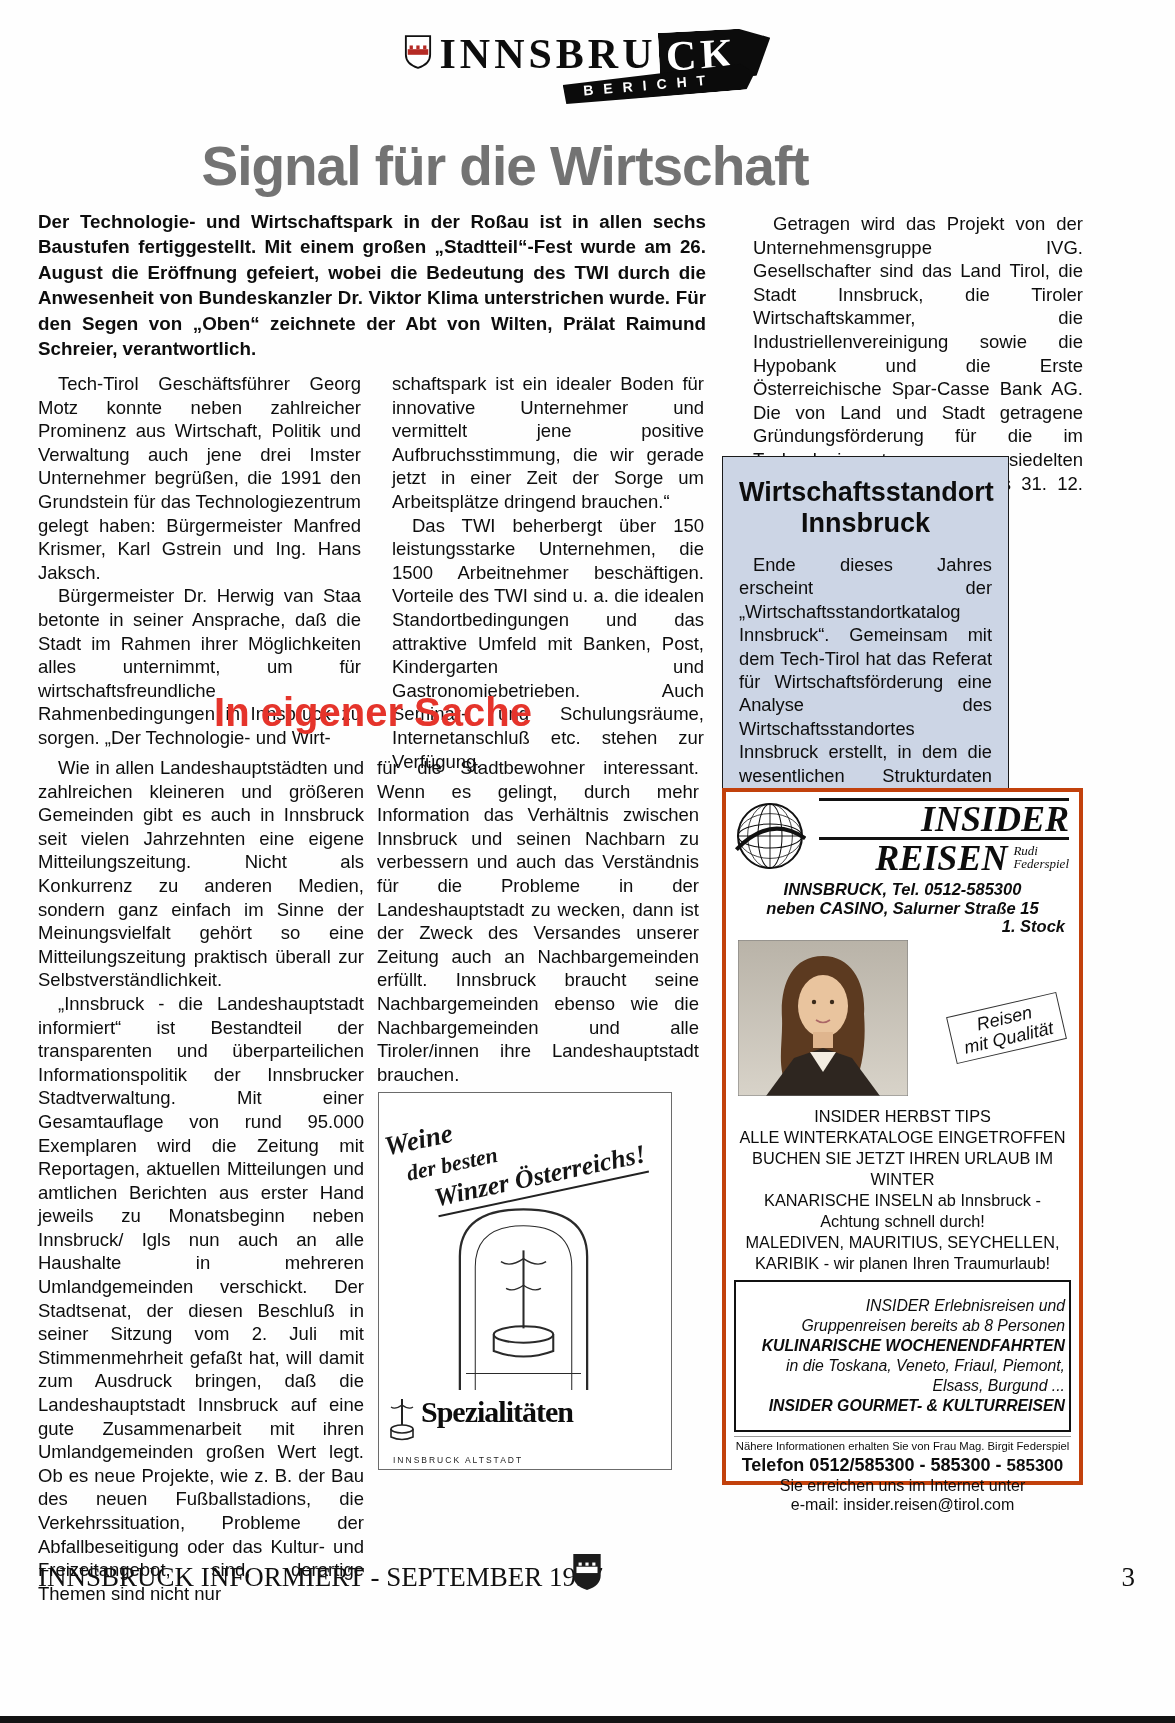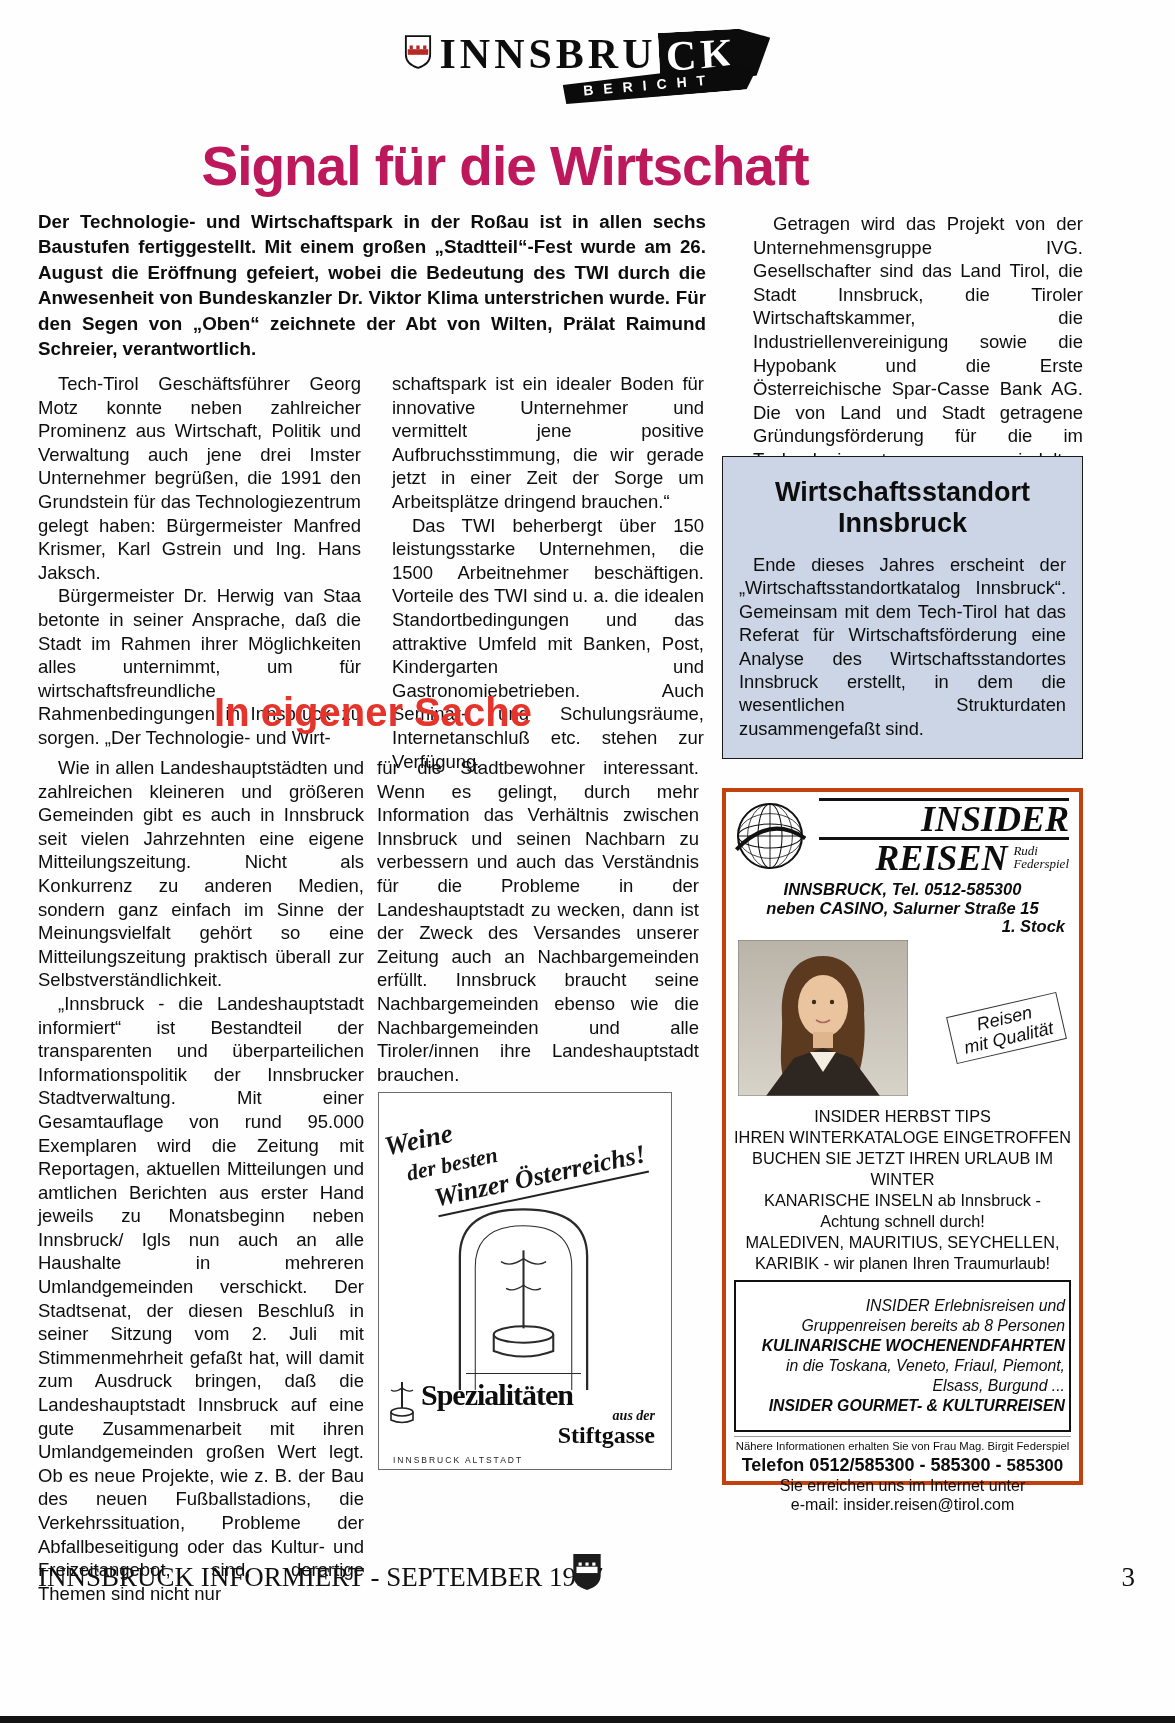--- a/index.html
+++ b/index.html
@@ -11,39 +11,39 @@
   .logo-row{display:flex;align-items:center;gap:7px;}
   .logo-text{font-family:"Liberation Serif",serif;font-weight:bold;font-size:42px;letter-spacing:4px;line-height:1;}
   .logo-end{display:inline-block;background:#0c0c0c;color:#fff;padding:3px 34px 3px 7px;margin-left:2px;
             clip-path:polygon(0 0,72% 0,100% 22%,86% 100%,0 100%);transform:rotate(-3deg);}
   .ribbon{margin-top:-7px;transform:translateX(72px) rotate(-5deg);background:#0b0b0b;color:#fff;
           font-size:14px;letter-spacing:10px;font-weight:bold;padding:5px 40px 5px 20px;
           clip-path:polygon(0 22%,93% 0,100% 40%,95% 100%,1% 96%);}
 
   
   .headline1{position:absolute;top:134px;left:70px;width:870px;text-align:center;
-             font-size:55px;font-weight:bold;color:#be185d;letter-spacing:-1px;}
+             font-size:55px;font-weight:bold;color:#737373;letter-spacing:-1px;}
   .headline2{position:absolute;top:690px;left:48px;width:650px;text-align:center;
              font-size:40px;font-weight:bold;color:#e5342b;}
 
   
   .lead{position:absolute;top:209px;left:38px;width:668px;font-size:18.8px;font-weight:bold;
         line-height:25.4px;text-align:justify;}
   .body-text{font-size:18.5px;line-height:23.6px;text-align:justify;position:absolute;hyphens:auto;}
   .body-text p{margin:0;}
   .body-text p.indent{text-indent:20px;}
   .a1c1{top:372px;left:38px;width:323px;}
   .a1c2{top:372px;left:392px;width:312px;}
   .a1c3{top:212px;left:753px;width:330px;}
   .a2c1{top:756px;left:38px;width:326px;}
   .a2c2{top:756px;left:377px;width:322px;}
   .byline{margin-top:4px;font-style:italic;text-align:center;}
 
   
-  .infobox{position:absolute;top:456px;left:722px;width:361px;box-sizing:border-box;
+  .infobox{position:absolute;top:456px;left:722px;width:287px;box-sizing:border-box;
            background:#ccd5e5;border:1px solid #1a1a1a;padding:20px 16px 18px;}
   .ib-title{text-align:center;font-weight:bold;font-size:27px;line-height:31px;}
   .ib-body{margin-top:14px;font-size:18.3px;line-height:23.4px;text-align:justify;text-indent:14px;}
 
   
   .wine-ad{position:absolute;top:1092px;left:378px;width:294px;height:378px;
            border:1px solid #6b6b6b;box-sizing:border-box;background:#fff;}
   .wine-script{position:absolute;top:12px;left:8px;transform:rotate(-12deg);
                font-family:"Liberation Serif",serif;font-style:italic;font-weight:bold;color:#151515;}
   .ws1{font-size:27px;margin-left:2px;}
@@ -171,24 +171,20 @@
       <span>
         <svg width="30" height="46" viewBox="0 0 30 46">
           <line x1="15" y1="2" x2="15" y2="28" stroke="#222" stroke-width="2"></line>
           <path d="M15 8 q-7 5 -11 2 M15 8 q7 5 11 2" fill="none" stroke="#222" stroke-width="1.2"></path>
           <ellipse cx="15" cy="32" rx="11" ry="4" fill="none" stroke="#222" stroke-width="1.6"></ellipse>
           <path d="M4 32 L4 40 Q15 45 26 40 L26 32" fill="none" stroke="#222" stroke-width="1.6"></path>
         </svg>
       </span>
       <span class="brand-texts">
         <div class="spez">Spezialitäten</div>
-        <div class="brand-right">
-          <div class="ausder">aus der</div>
-          <div class="stift">Stiftgasse</div>
-        </div>
       </span>
     </div>
     <div class="wine-foot">INNSBRUCK ALTSTADT</div>
   </div>
 
   <div class="insider">
     <div class="ia-top">
       <span class="ia-globe">
         <svg width="72" height="72" viewBox="0 0 90 90">
           <circle cx="45" cy="45" r="40" fill="none" stroke="#111" stroke-width="2.5"></circle>
@@ -238,21 +234,21 @@
           <rect x="0" y="0" width="170" height="156" fill="none" stroke="#777" stroke-width="1"></rect>
         </svg>
       </span>
       <div class="ia-badge">
         <div>Reisen</div>
         <div>mit Qualität</div>
       </div>
     </div>
     <div class="ia-tips">
       <div>INSIDER HERBST TIPS</div>
-      <div>IHREN WINTERKATALOGE EINGETROFFEN</div>
+      <div>ALLE WINTERKATALOGE EINGETROFFEN</div>
       <div>BUCHEN SIE JETZT IHREN URLAUB IM</div>
       <div>WINTER</div>
       <div>KANARISCHE INSELN ab Innsbruck -</div>
       <div>Achtung schnell durch!</div>
       <div>MALEDIVEN, MAURITIUS, SEYCHELLEN,</div>
       <div>KARIBIK - wir planen Ihren Traumurlaub!</div>
     </div>
     <div class="ia-box">
       <div>INSIDER Erlebnisreisen und</div>
       <div>Gruppenreisen bereits ab 8 Personen</div>

